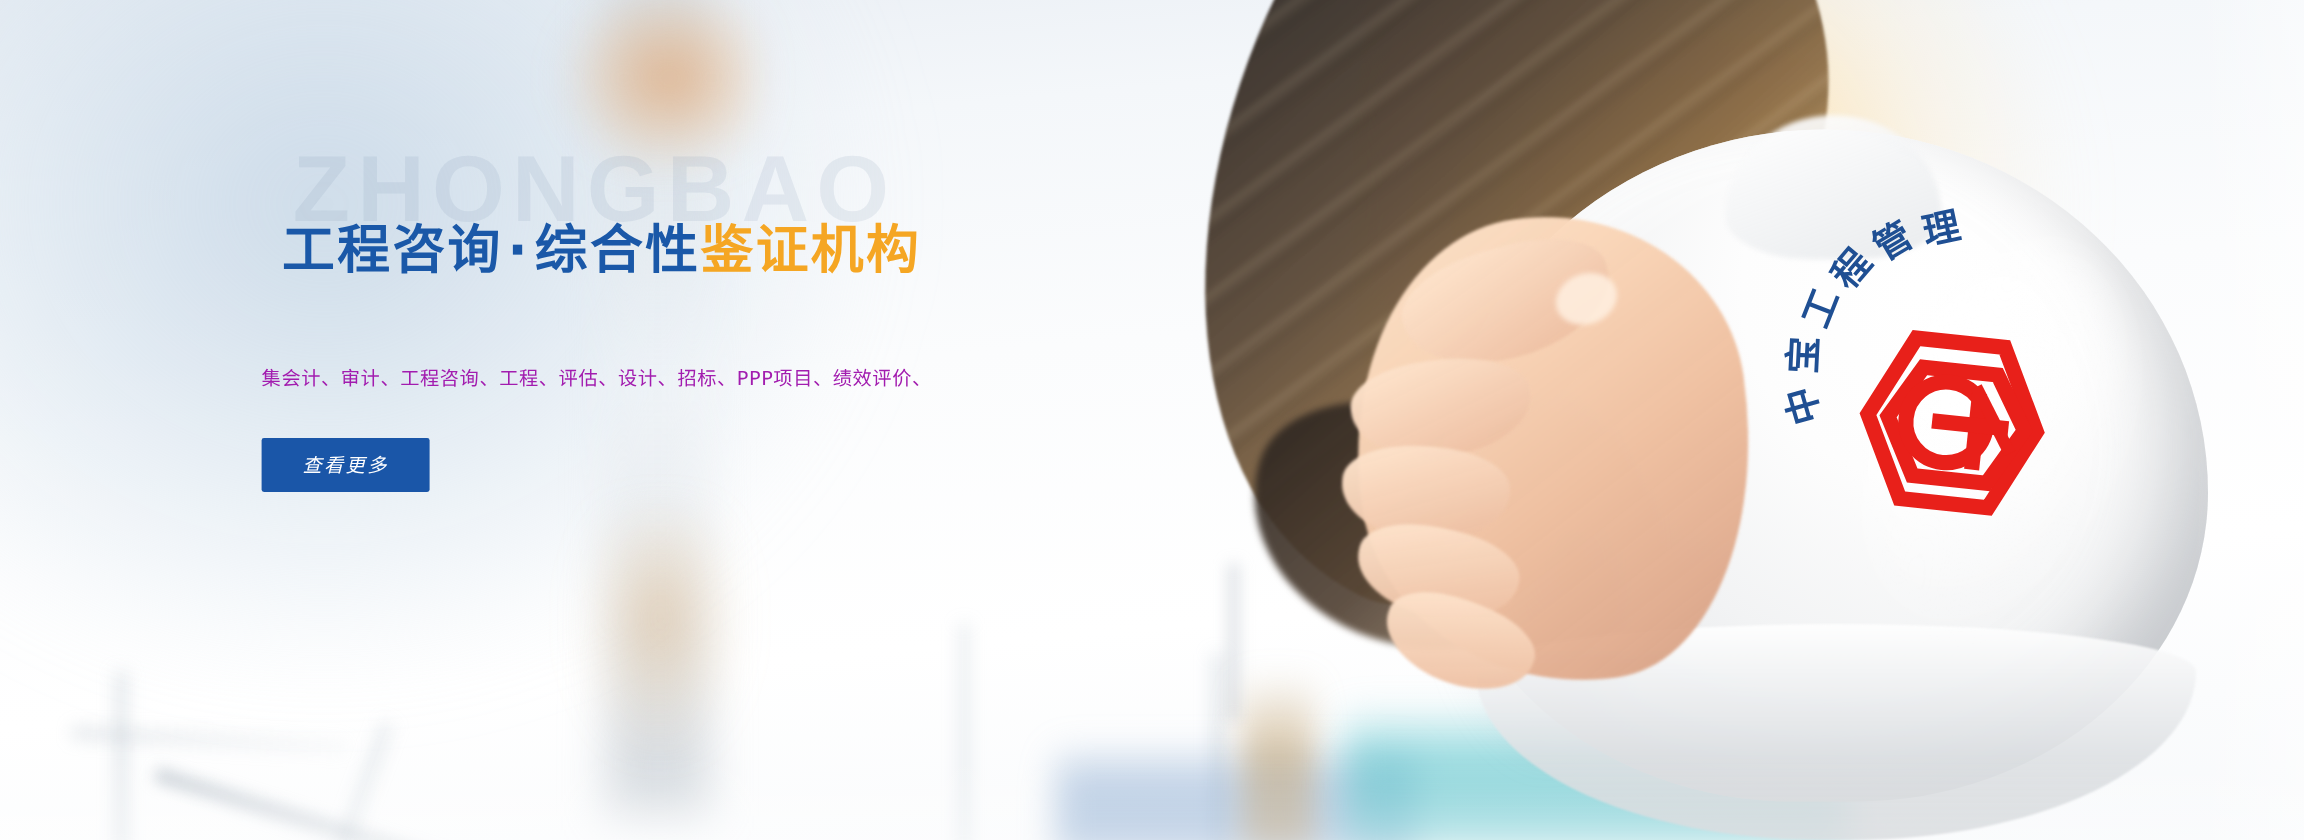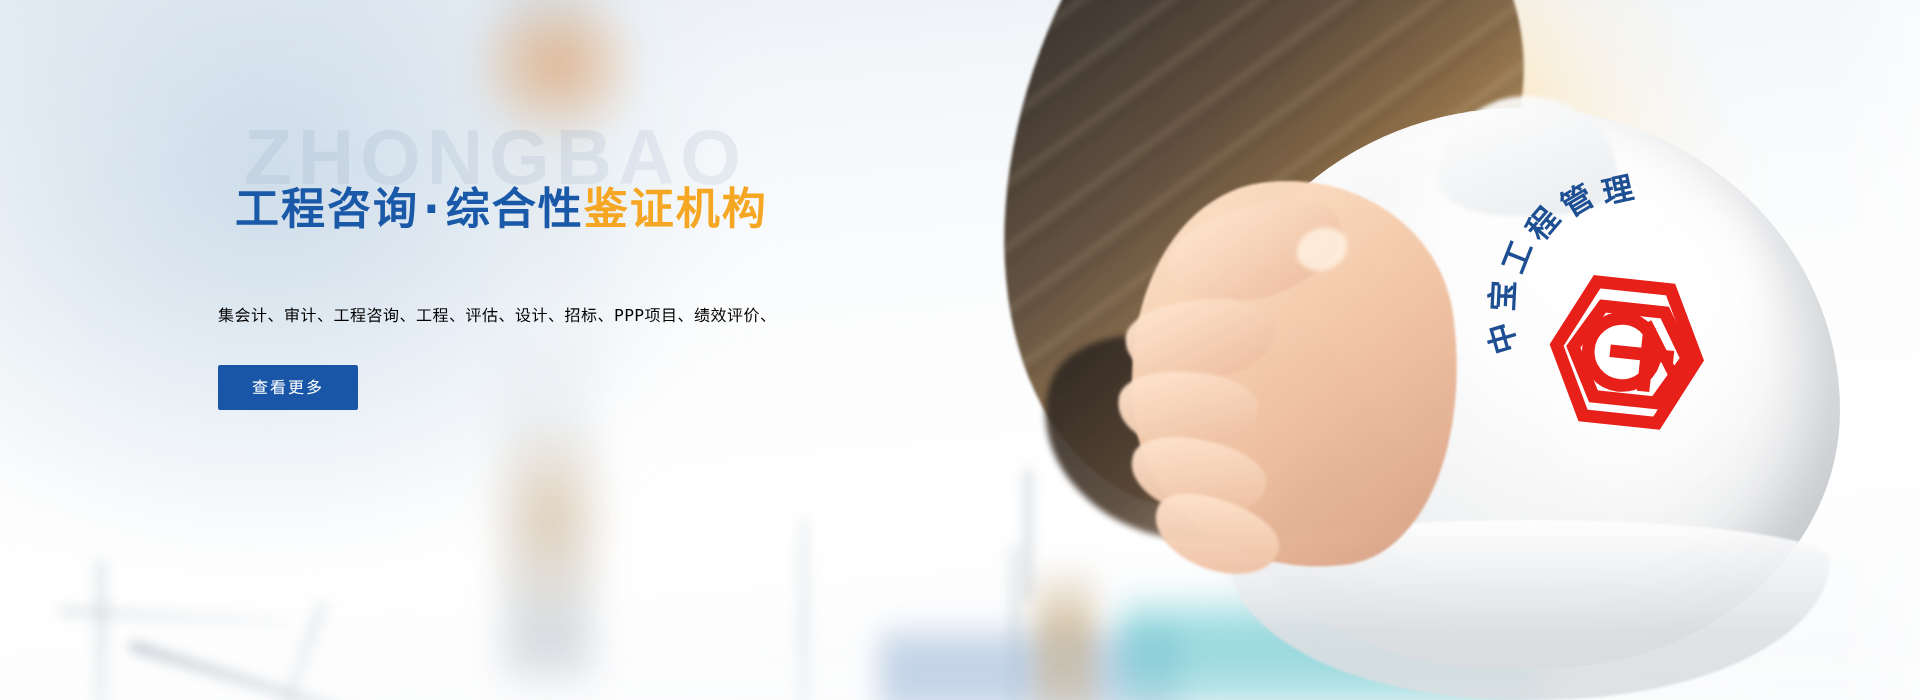--- a/index.html
+++ b/index.html
@@ -339,39 +339,40 @@
   .hl-dot    { color: #1a58a8; padding: 0 4px; }
 
   .desc {
     margin: 0;
     padding-top: 40px;
     font-family: "DejaVu Sans", "Liberation Sans", sans-serif;
     font-size: 16px;
     font-weight: 400;
     line-height: 2.6;
     letter-spacing: 0.5px;
-    color: #000000;
+    color: #a21caf;
   }
   .desc span { display: block; white-space: nowrap; }
 
   .cta {
     display: inline-block;
     margin-top: 28px;
     padding: 13px 34px;
     background: #1a56a8;
     color: #ffffff;
     font-family: "DejaVu Sans", "Liberation Sans", sans-serif;
     font-size: 16px;
     font-weight: 400;
     letter-spacing: 2px;
     text-decoration: none;
     border: none;
     border-radius: 2px;
     cursor: pointer;
     line-height: 1.2;
+    font-style: italic;
   }
 
   
   .edge-fade-r {
     position: absolute;
     right: 0; top: 0;
     width: 90px; height: 100%;
     background: linear-gradient(90deg, rgba(255,255,255,0) 0%, rgba(255,255,255,0.45) 100%);
     pointer-events: none;
   }

